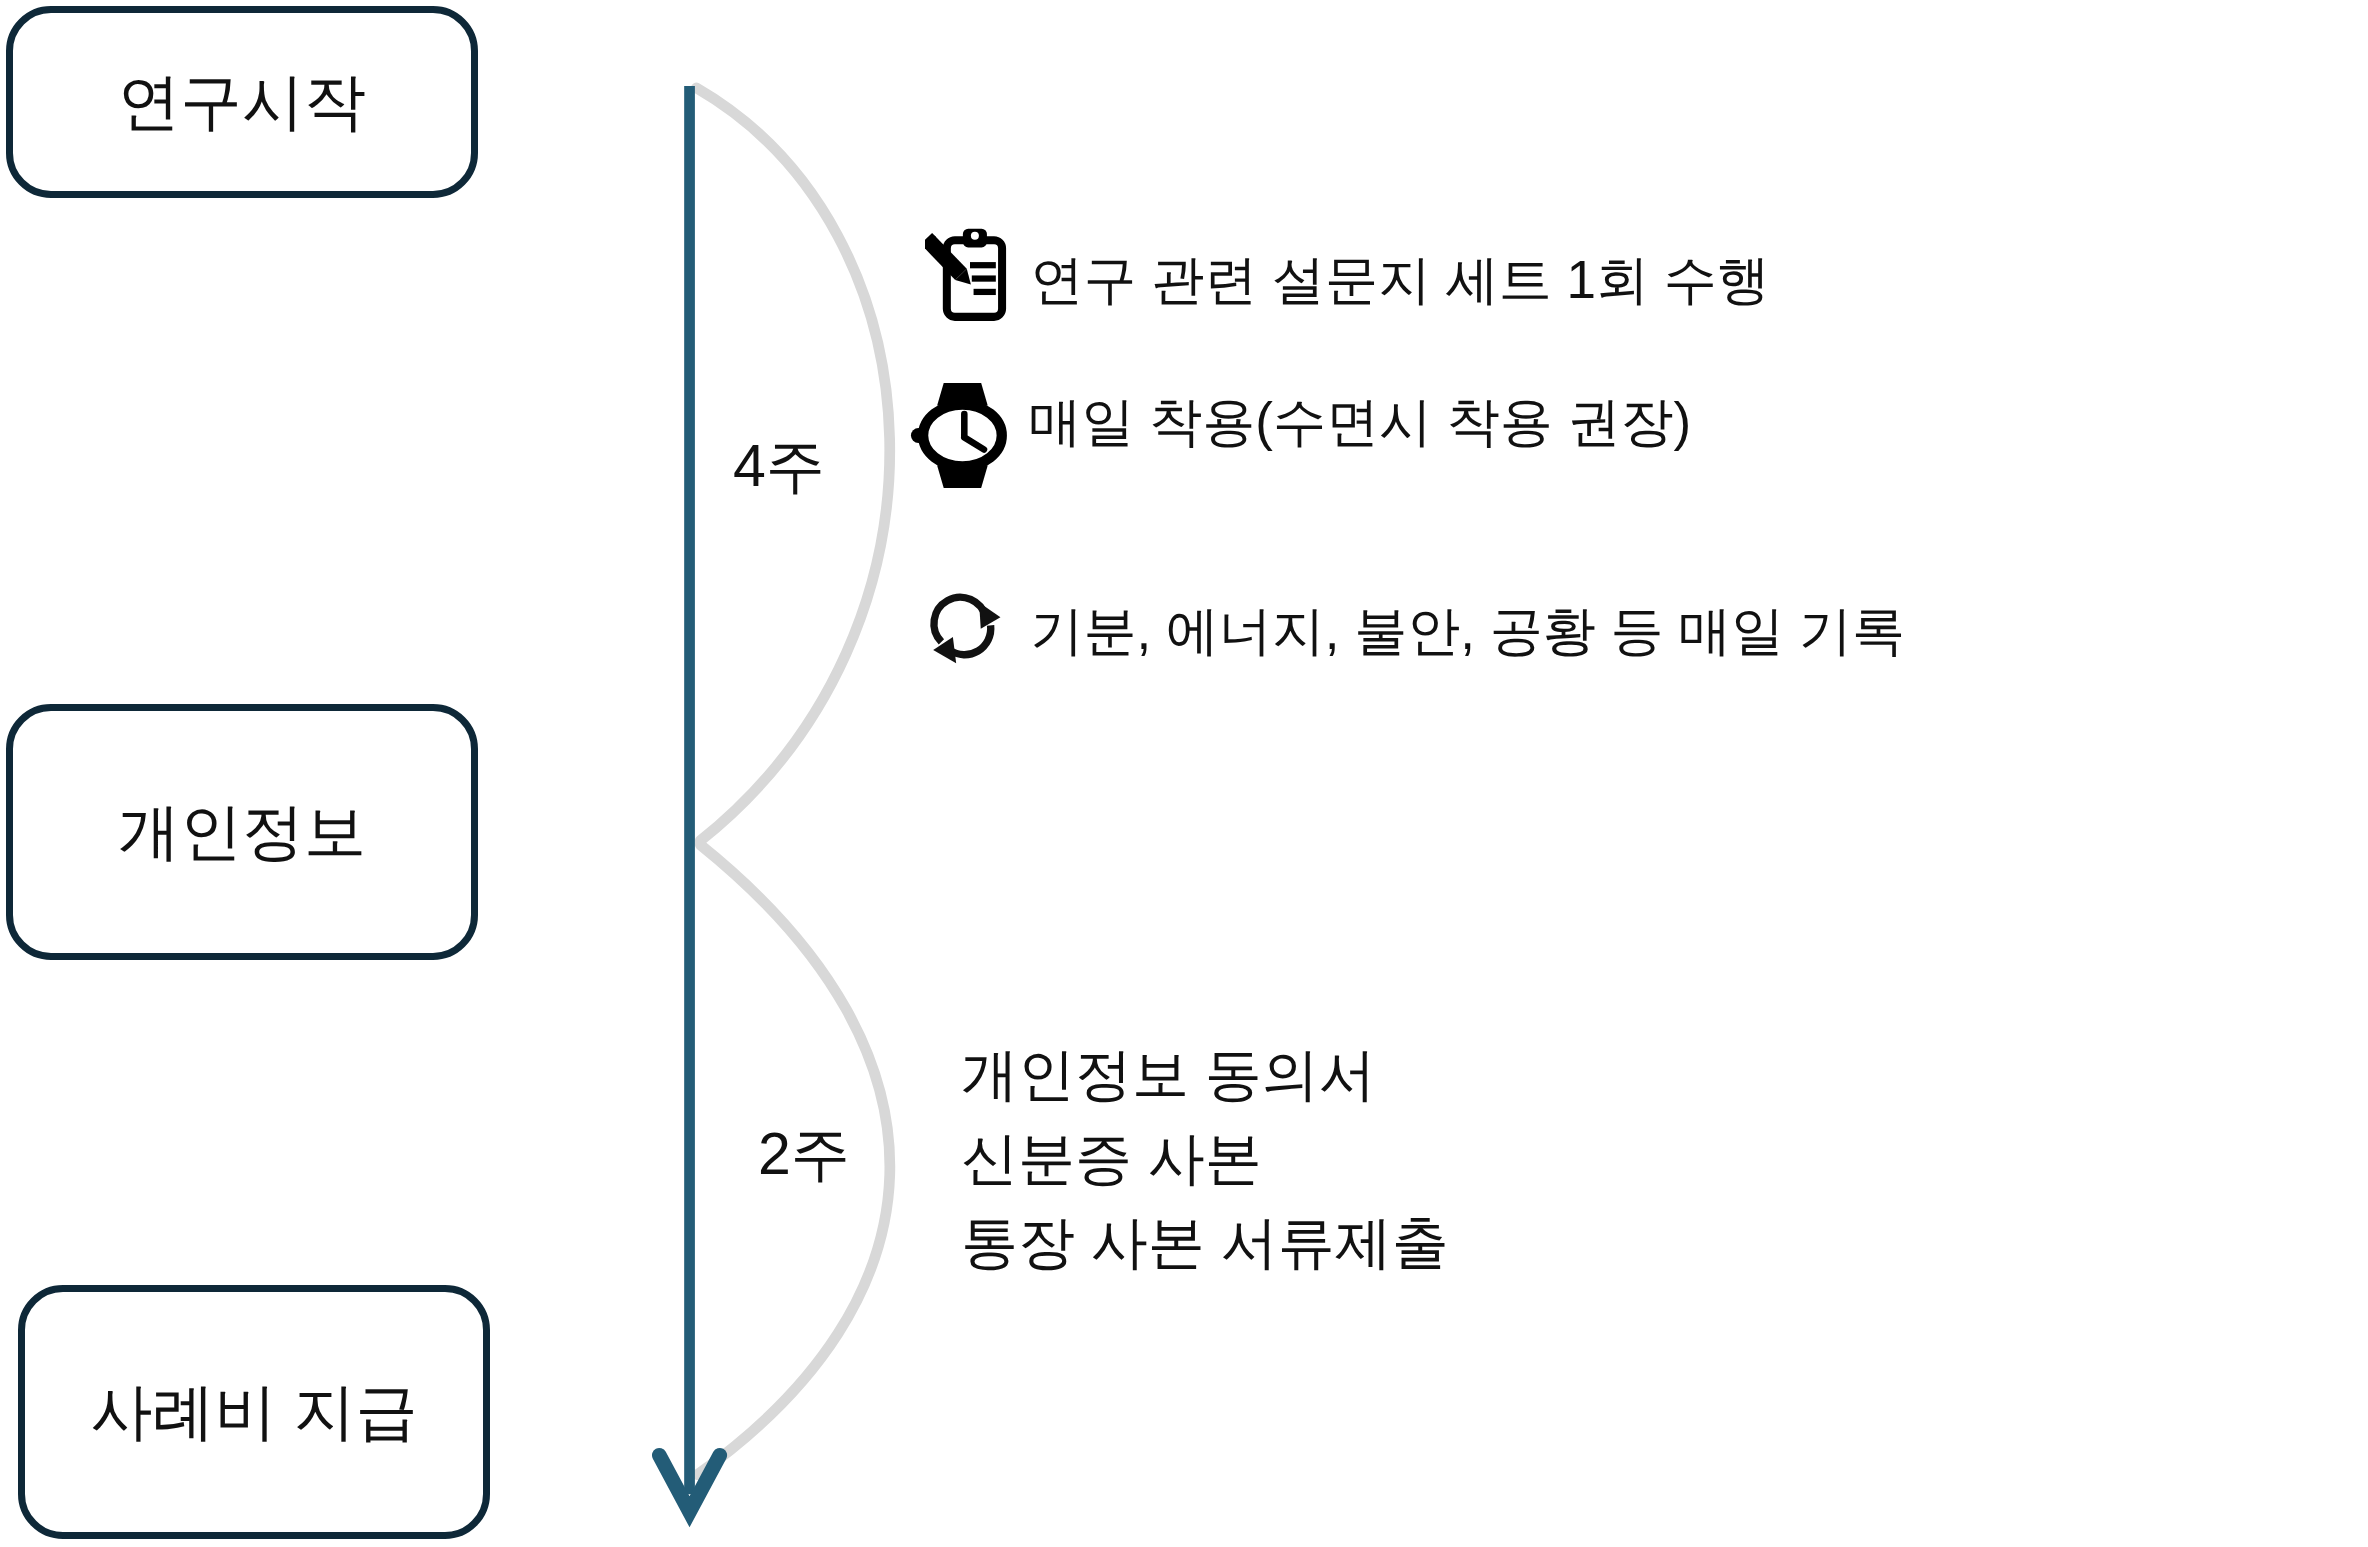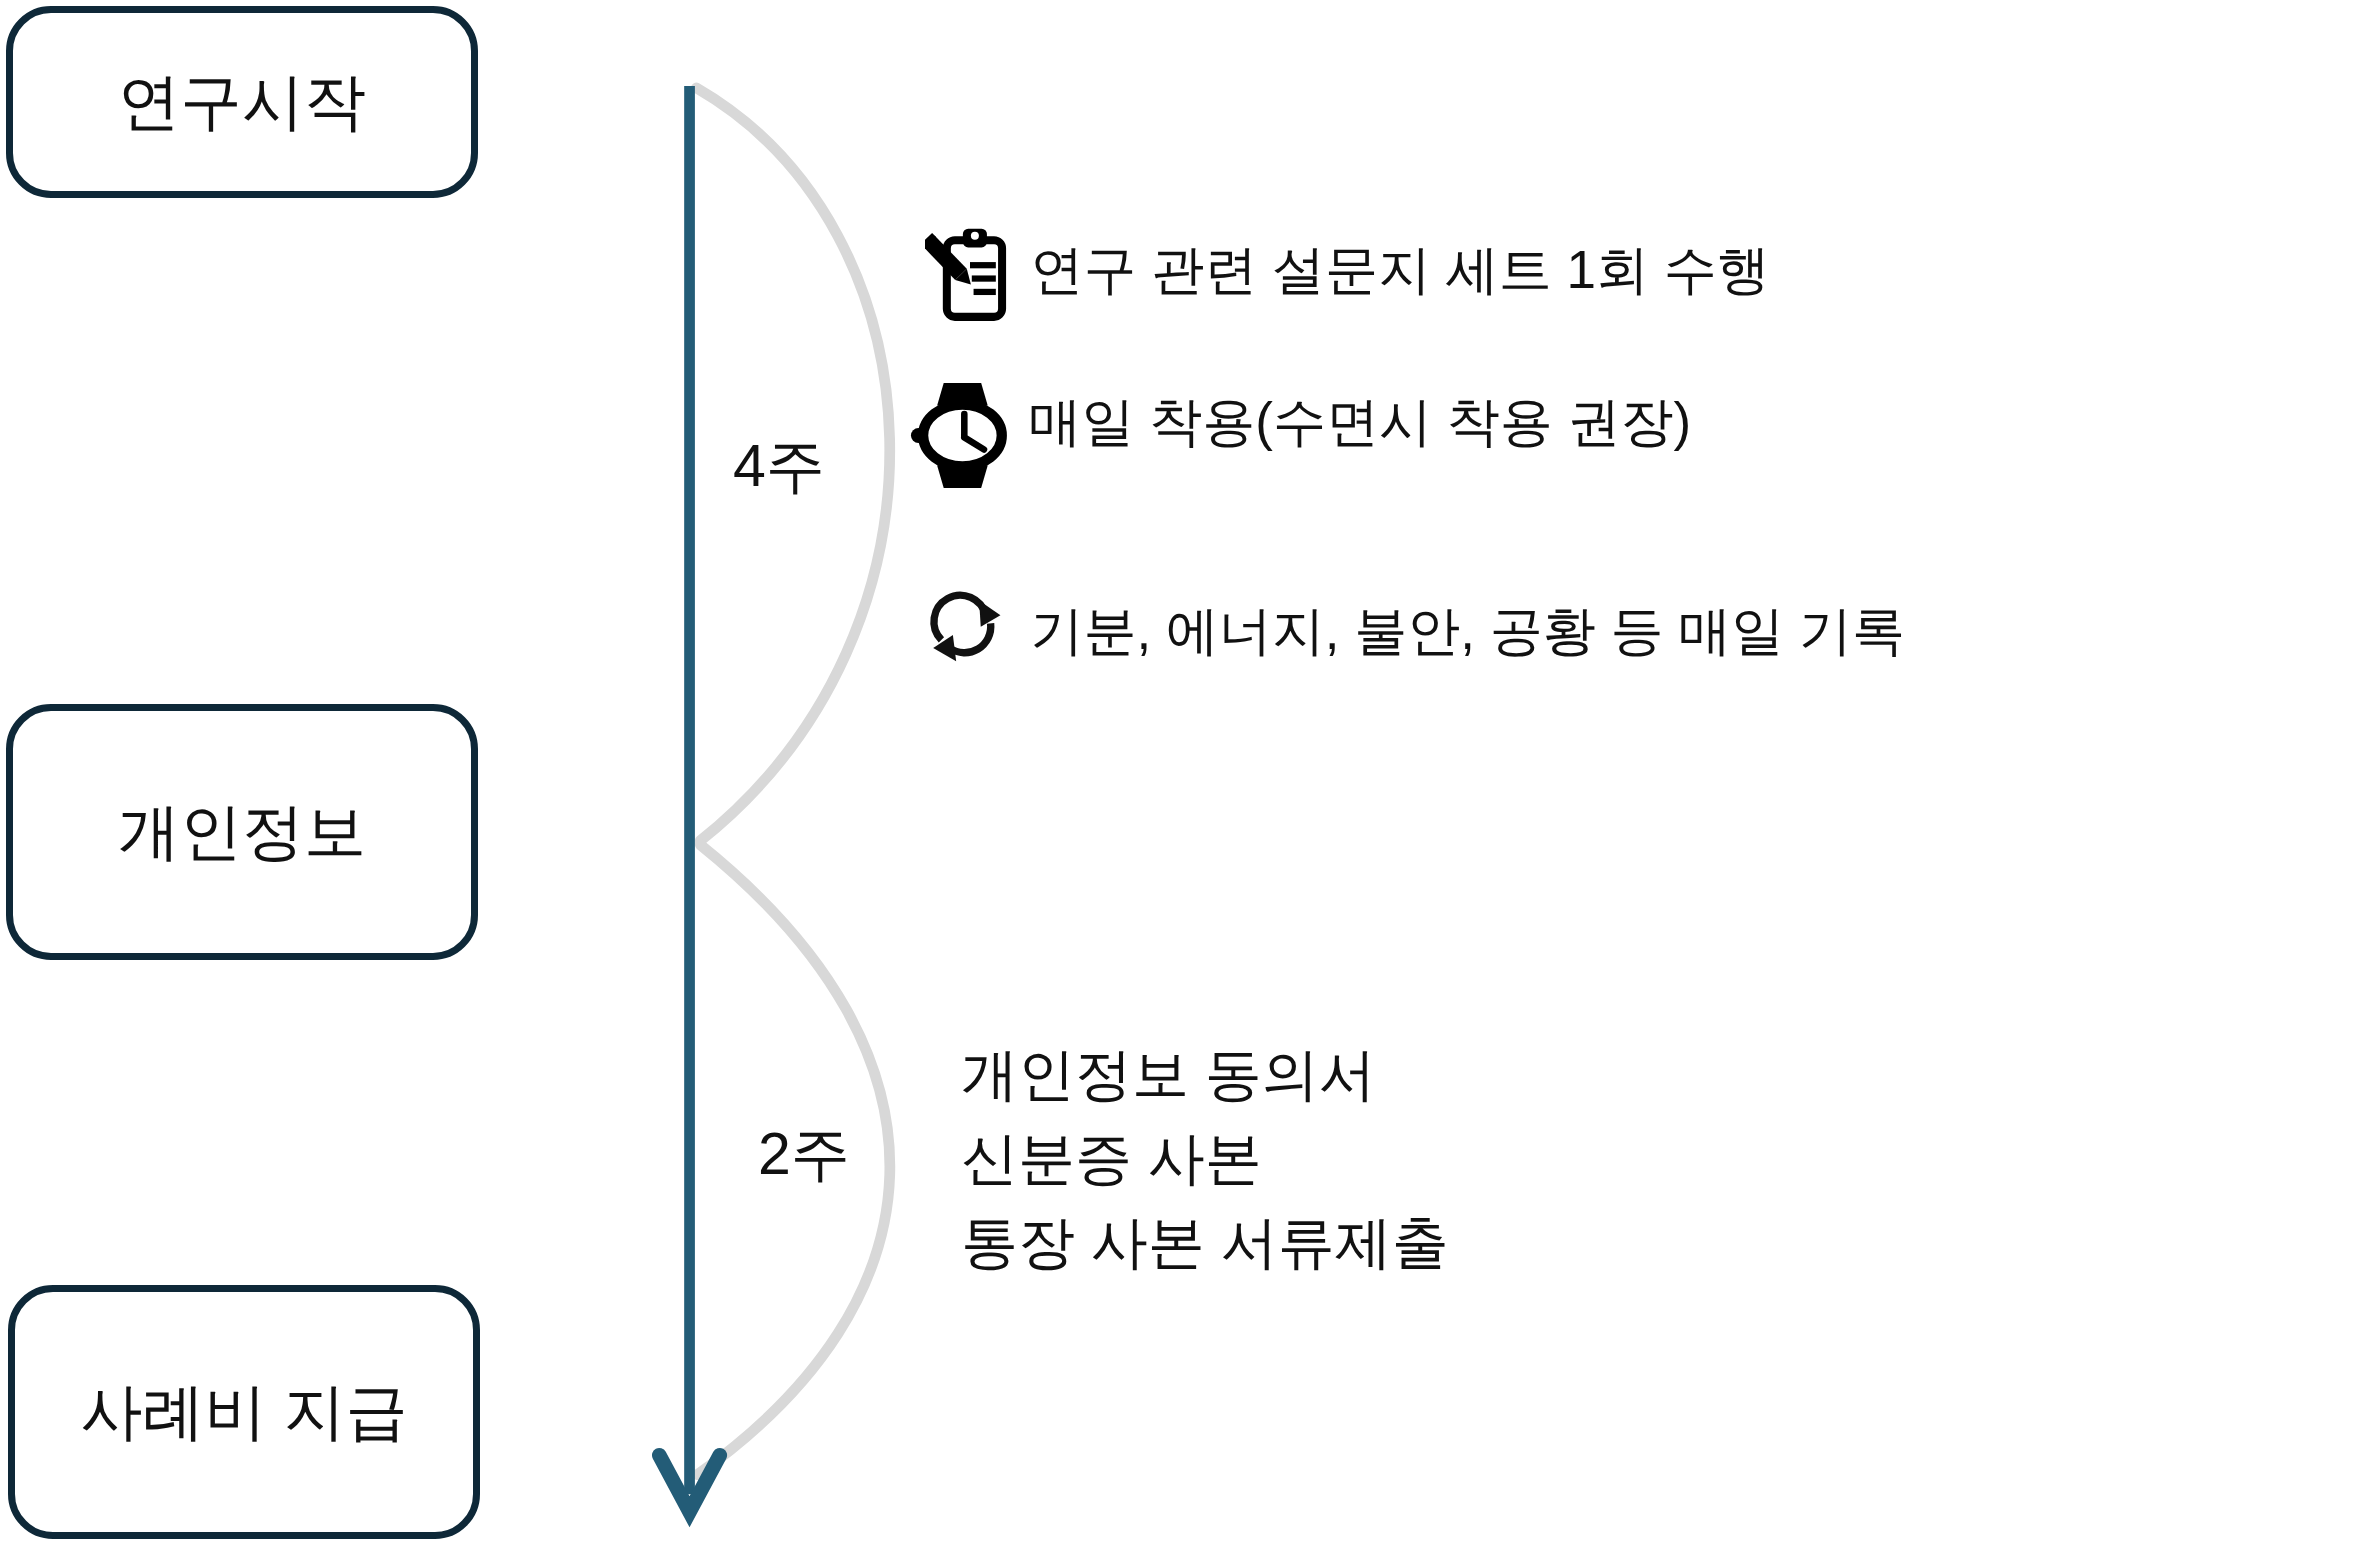--- a/index.html
+++ b/index.html
@@ -30,33 +30,33 @@
     display: flex;
     align-items: center;
     justify-content: center;
     font-size: 62px;
     color: #111111;
     box-sizing: border-box;
     white-space: nowrap;
   }
   .node-start { left: 5.9px;  top: 5.9px;    width: 472px; height: 192px; }
   .node-end   { left: 5.9px;  top: 704px;  width: 472px; height: 256px; }
-  .node-pay   { left: 8px; top: 1285px; width: 472px; height: 254px; }
+  .node-pay   { left: 18px; top: 1285px; width: 472px; height: 254px; }
   .interval-label {
     position: absolute;
     font-size: 59px;
     color: #111111;
     white-space: nowrap;
   }
   .interval-4w { left: 733px; top: 427px; }
   .interval-2w { left: 733px; top: 1115px; margin-left: 25px; }
   .bullet-row {
     position: absolute;
     display: flex;
-    align-items: flex-start;
+    align-items: flex-end;
   }
   .bullet-row .icon { flex: 0 0 auto; }
   .bullet-text {
     font-size: 53px;
     line-height: 88px;
     color: #111111;
     white-space: nowrap;
   }
   .bullet-text span { display: block; }
   .row-1 { left: 925px; top: 226px; }

